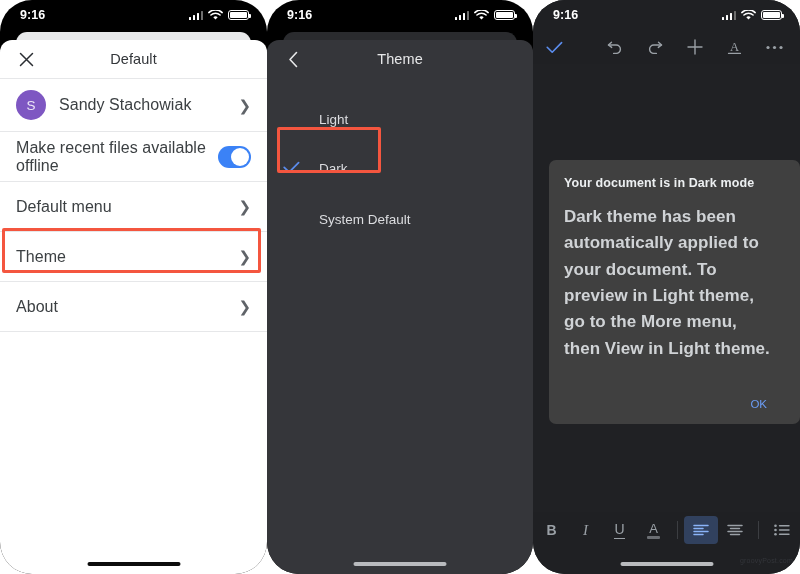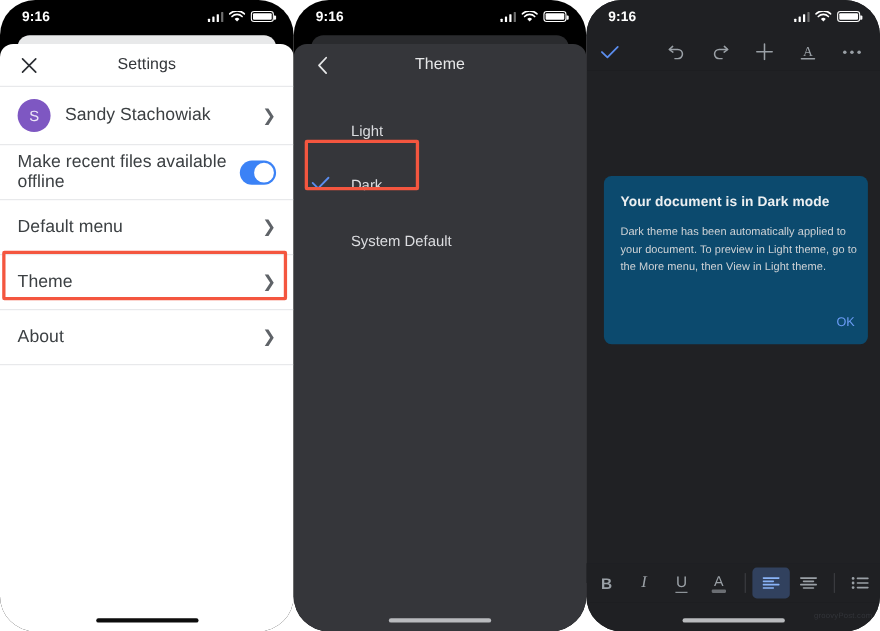--- a/index.html
+++ b/index.html
@@ -121,30 +121,30 @@
   }
   .ico { color: #9aa0a6; display: inline-flex; align-items: center; justify-content: center; }
   .ico.blue { color: #5b8dee; }
 
   .doc-canvas {
     position: absolute; left: 0; right: 0; top: 64px; bottom: 44px;
     background: #202124;
   }
 
   .dialog {
-    position: absolute; left: 16px; right: 11px; top: 160px;
-    background: #0c4a6e; border-radius: 7px;
-    padding: 16px 6px 10px 15px;
+    position: absolute; left: 16px; right: 0; top: 160px;
+    background: #404040; border-radius: 7px;
+    padding: 16px 27px 10px 15px;
   }
   .dialog h3 {
     font-size: 12.5px; font-weight: bold; color: #eceff1;
     margin-bottom: 14px; letter-spacing: 0.1px;
   }
   .dialog p {
-    font-size: 10px; color: #d0d3d6; line-height: 1.55; letter-spacing: 0.05px;
+    font-size: 17px; color: #d0d3d6; line-height: 1.55; letter-spacing: 0.05px; font-weight: bold;
   }
   .dialog .ok-wrap { display: flex; justify-content: flex-end; margin-top: 32px; }
   .dialog .ok { font-size: 11.5px; color: #6b9cf5; padding: 4px 6px; }
 
   .fmt-bar {
     position: absolute; left: 0; right: 0; bottom: 26px; height: 36px;
     background: #1f2023;
     display: flex; align-items: center; justify-content: center; gap: 0;
   }
   .fmt-btn {
@@ -200,21 +200,21 @@
 
     <div class="back-card light-card"></div>
 
     <div class="sheet light-sheet">
       <div class="sheet-head">
         <div class="head-btn">
           <svg width="15" height="15" viewBox="0 0 15 15">
             <path d="M1.5 1.5 L13.5 13.5 M13.5 1.5 L1.5 13.5" stroke="#2b2e33" stroke-width="1.5" stroke-linecap="round"></path>
           </svg>
         </div>
-        <span class="sheet-title">Settings</span>
+        <span class="sheet-title">Default</span>
       </div>
       <div class="divider"></div>
 
       <div class="row" style="height:52px;">
         <span class="avatar">S</span>
         <span class="label">Sandy Stachowiak</span>
         <span class="spacer"></span>
         <span class="chev">❯</span>
       </div>
       <div class="divider"></div>

